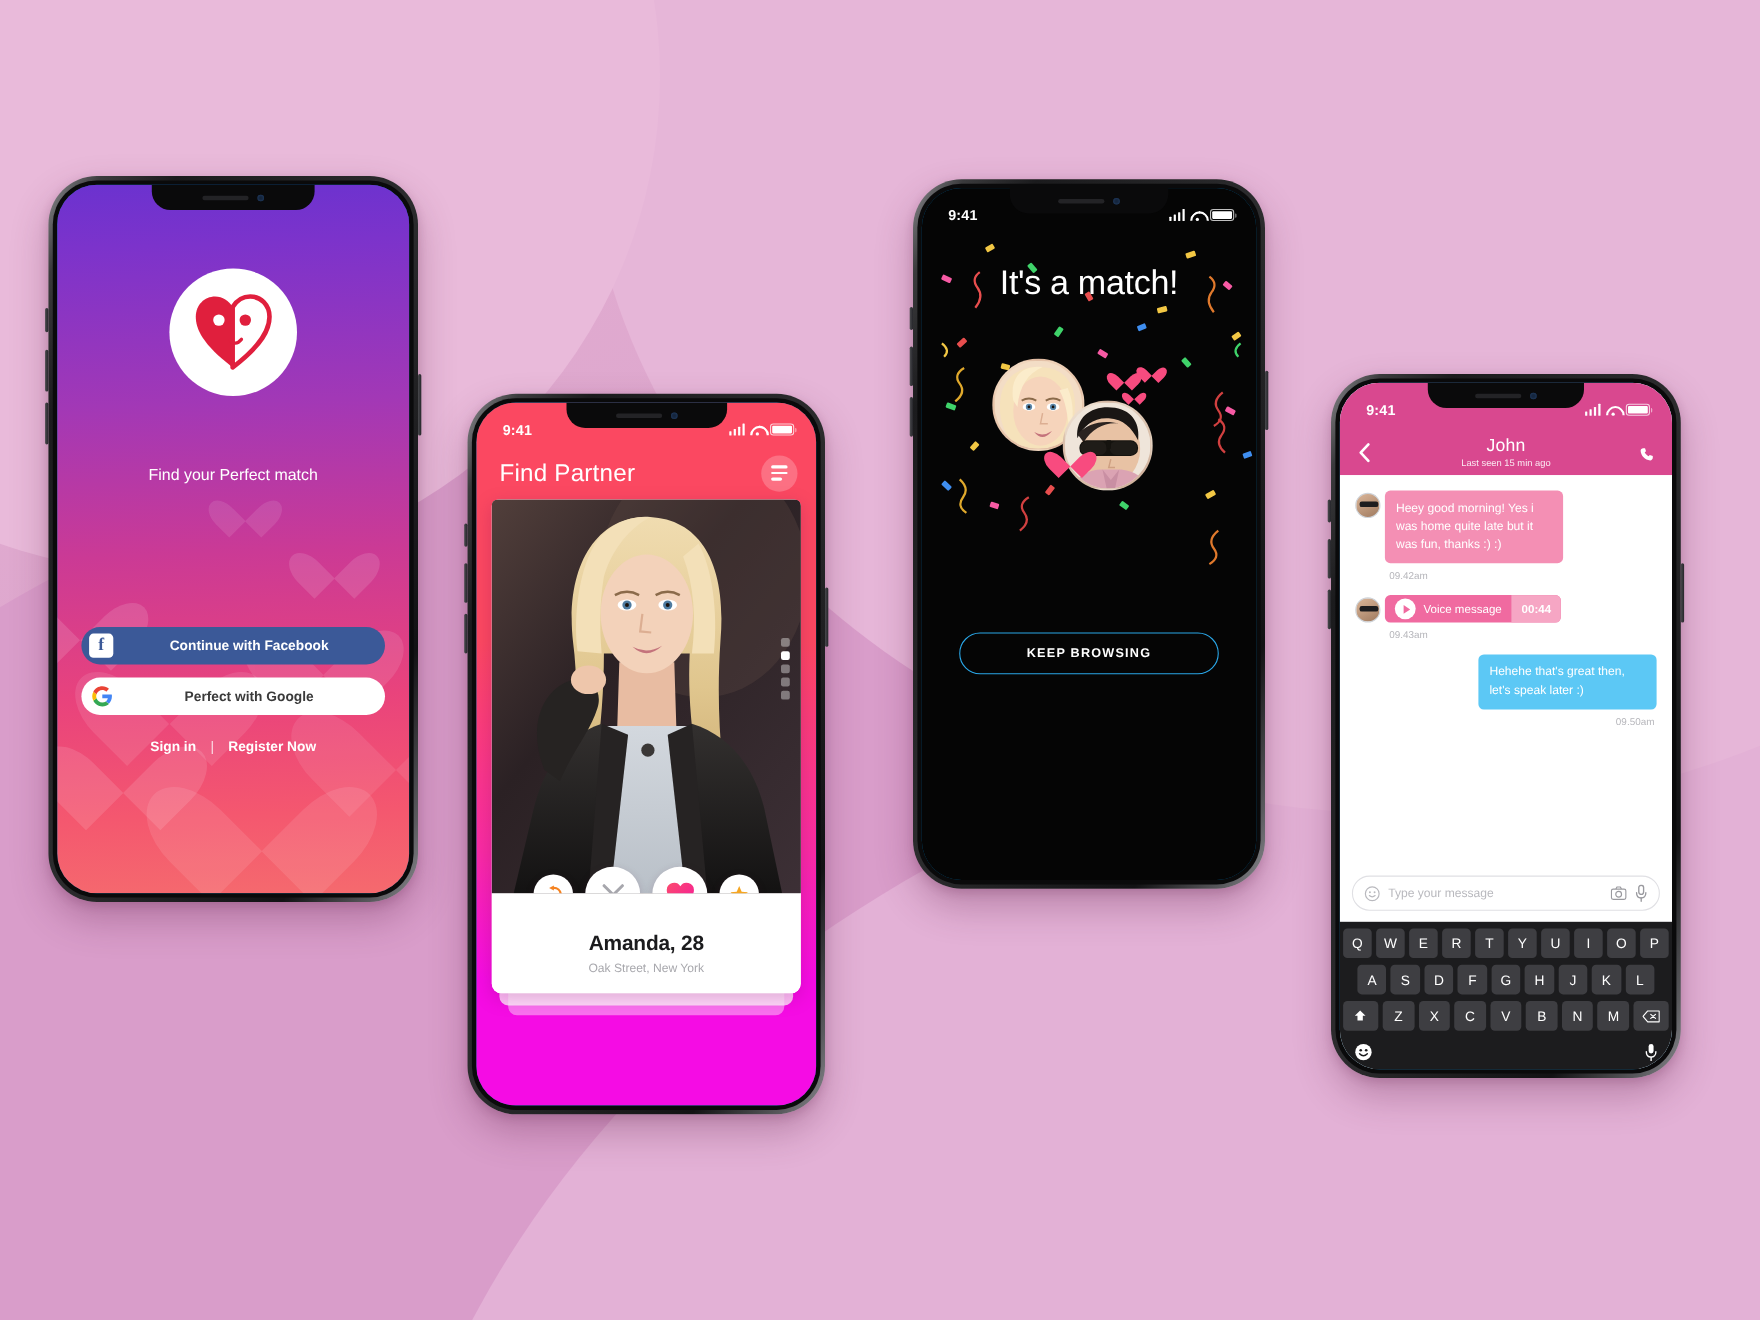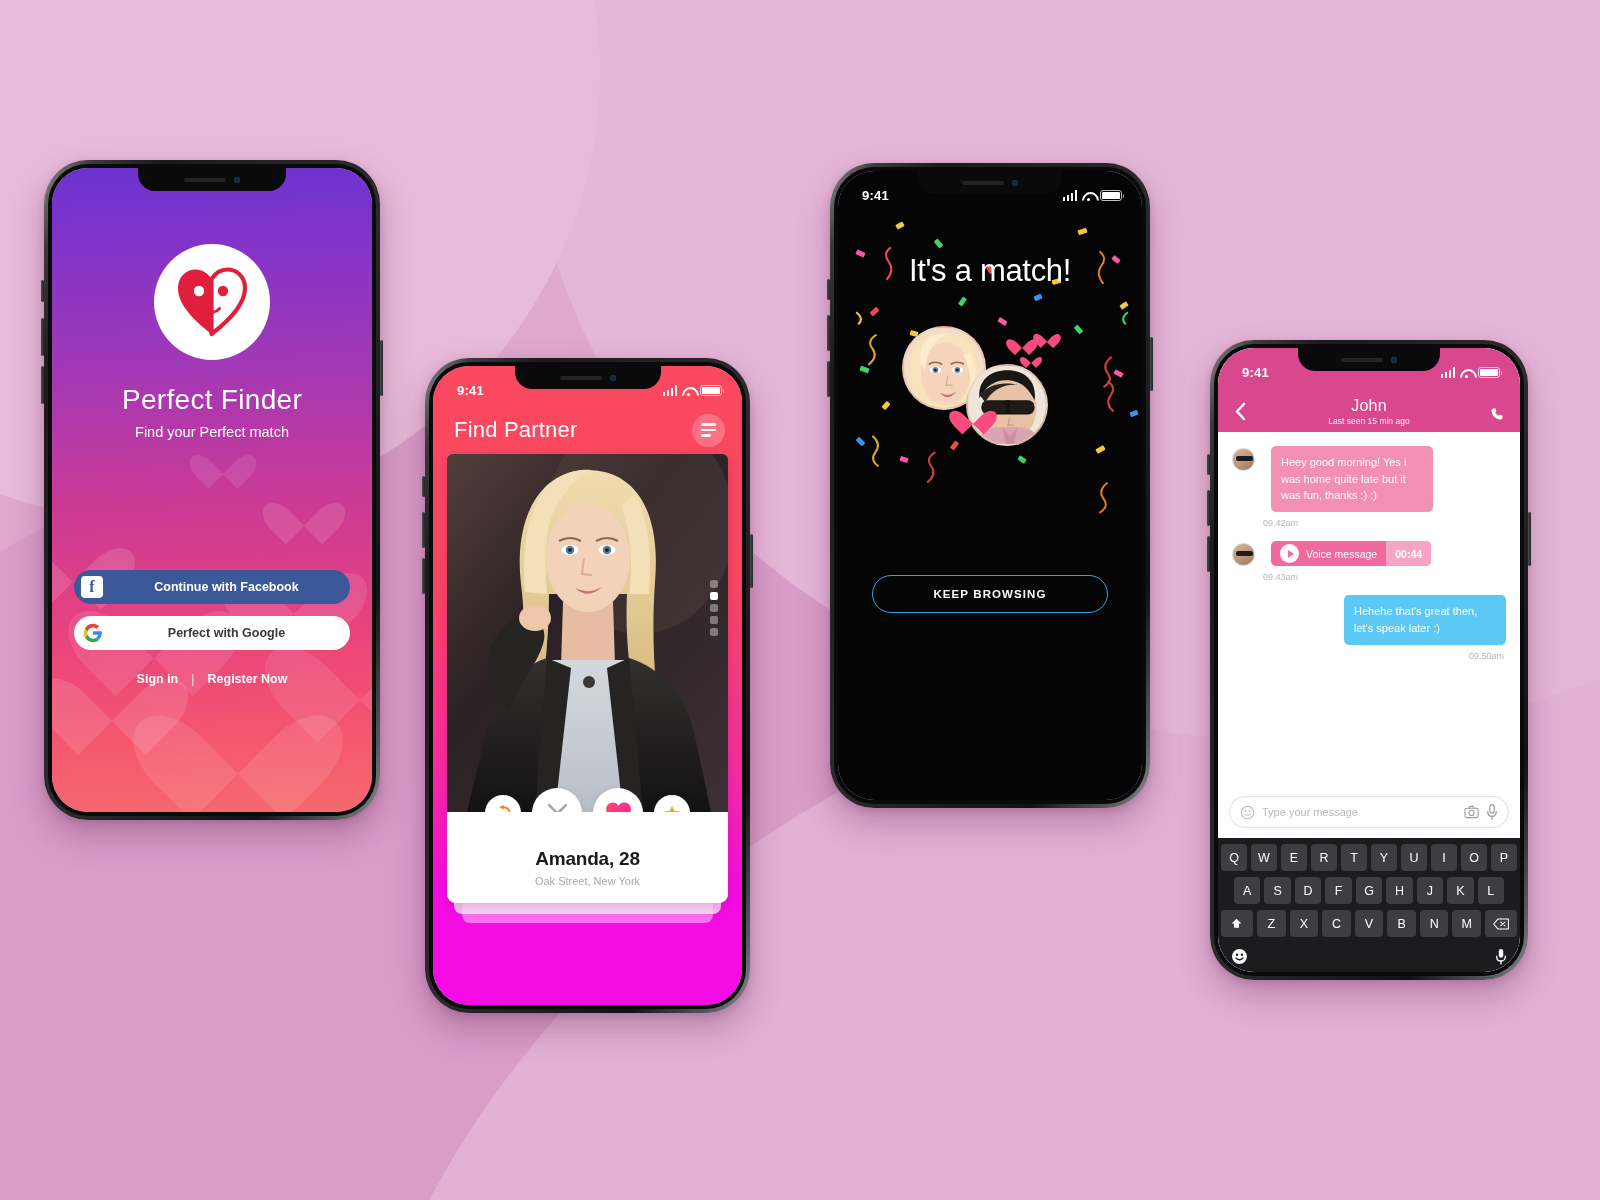--- a/index.html
+++ b/index.html
@@ -59,21 +59,21 @@
     position:absolute; inset:4px;
     border-radius:40px;
     background:#0a0a0b;
     padding:4px;
     overflow:hidden;
   }
   .screen {
     position:absolute; inset:4px;
     border-radius:36px;
     overflow:hidden;
-    background:#c4b5fd;
+    background:#0369a1;
   }
   .notch {
     position:absolute; top:0; left:50%;
     transform:translateX(-50%);
     background:#0a0a0b;
     border-bottom-left-radius:17px;
     border-bottom-right-radius:17px;
     z-index:40;
     display:flex; align-items:center; justify-content:center;
     gap:8px;
@@ -242,21 +242,21 @@
     position:absolute; left:15px; right:15px; top:100%;
     height:22px; margin-top:-2px; background:rgba(255,255,255,.42);
     border-radius:0 0 8px 8px; z-index:1;
   }
 
   
   #phone3 { left:830px; top:163px; width:320px; height:645px; }
   .match-screen { position:absolute; inset:0; background:#050505; overflow:hidden; }
   .confetti { position:absolute; border-radius:1px; }
   .match-title {
-    position:absolute; top:82px; left:0; right:0; text-align:center;
+    position:absolute; top:68px; left:0; right:0; text-align:center;
     color:#fff; font-size:31px; letter-spacing:-.3px; z-index:10;
   }
   .avatars {
     position:absolute; top:155px; left:50%; transform:translateX(-50%);
     width:176px; height:120px; z-index:10;
   }
   .av {
     position:absolute; border-radius:50%; overflow:hidden;
     border:2px solid rgba(255,255,255,.1);
   }
@@ -292,21 +292,21 @@
     height:84px; background:#d9488f; flex:none;
     position:relative; display:flex; align-items:flex-end;
     padding:0 16px 7px;
   }
   .chat-back { color:#fff; font-size:22px; line-height:1; cursor:pointer; width:24px; }
   .chat-hcenter { flex:1; text-align:center; margin-bottom:-1px; }
   .chat-name { color:#fff; font-size:16px; letter-spacing:.2px; }
   .chat-seen { color:rgba(255,255,255,.88); font-size:8.5px; margin-top:1px; }
   .chat-call { width:24px; text-align:right; cursor:pointer; }
   .chat-body { flex:1; background:#fff; padding:14px 14px 0; overflow:hidden; position:relative; }
-  .msg-row { display:flex; gap:16px; margin-bottom:6px; }
+  .msg-row { display:flex; gap:4px; margin-bottom:6px; }
   .msg-av {
     width:23px; height:23px; border-radius:50%; flex:none; margin-top:2px;
     background:linear-gradient(150deg,#dcb79a,#9f7a5f);
     border:1.5px solid #cfd4da; overflow:hidden; position:relative;
   }
   .msg-av::after {
     content:""; position:absolute; left:3px; top:7px; width:17px; height:5px;
     background:#1d1d1f; border-radius:2px;
   }
   .bubble { border-radius:5px; padding:8px 10px; font-size:11px; line-height:1.52; max-width:162px; }
@@ -395,21 +395,20 @@
         <div class="logo-circle">
           <svg width="76" height="72" viewBox="0 0 76 72">
             <path d="M37.5 68 C10 47 4 33 4 22 C4 11 12 3.5 21.5 3.5 C28.5 3.5 34 7.5 37.5 13 L37.5 68 Z" fill="#e01f3d"></path>
             <path d="M37.5 13 C41 7.5 46.5 3.5 53.5 3.5 C63 3.5 71 11 71 22 C71 33 65 47 37.5 68 L37.5 13 Z" fill="none" stroke="#e01f3d" stroke-width="4.2" stroke-linejoin="round"></path>
             <circle cx="25" cy="25" r="5.2" fill="#fff"></circle>
             <circle cx="49" cy="25" r="5.2" fill="#e01f3d"></circle>
             <path d="M35 43 Q40 49 45.5 42.5" fill="none" stroke="#e01f3d" stroke-width="3" stroke-linecap="round"></path>
           </svg>
         </div>
 
-        <div class="app-title">Perfect Finder</div>
         <div class="app-sub">Find your Perfect match</div>
 
         <div class="auth-wrap">
           <div class="auth-btn fb-btn">
             <span class="fb-icon">f</span>
             <span class="lbl">Continue with Facebook</span>
           </div>
           <div class="auth-btn gg-btn">
             <span class="gg-icon">
               <svg width="20" height="20" viewBox="0 0 48 48">

